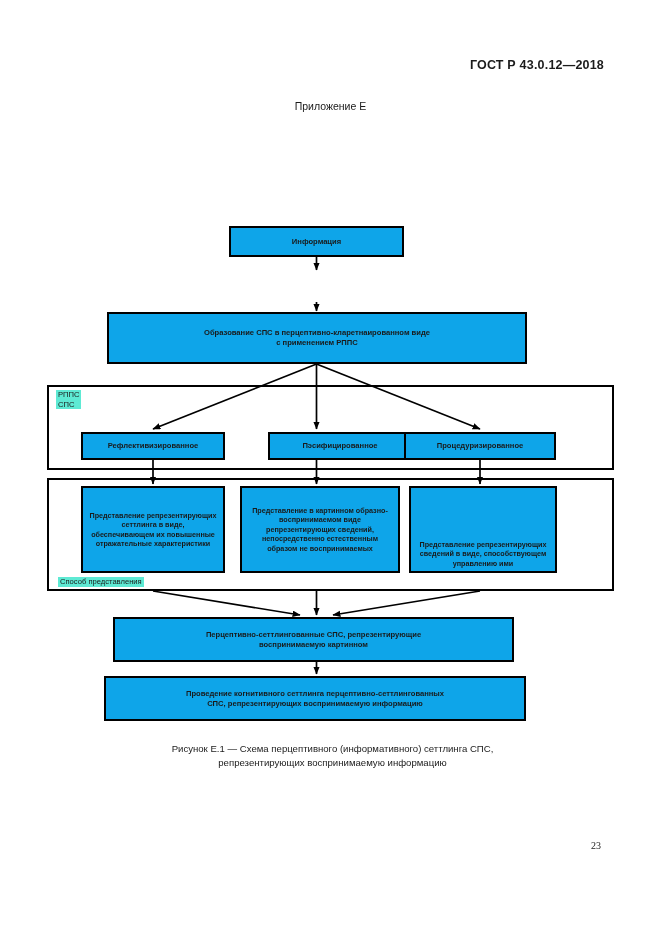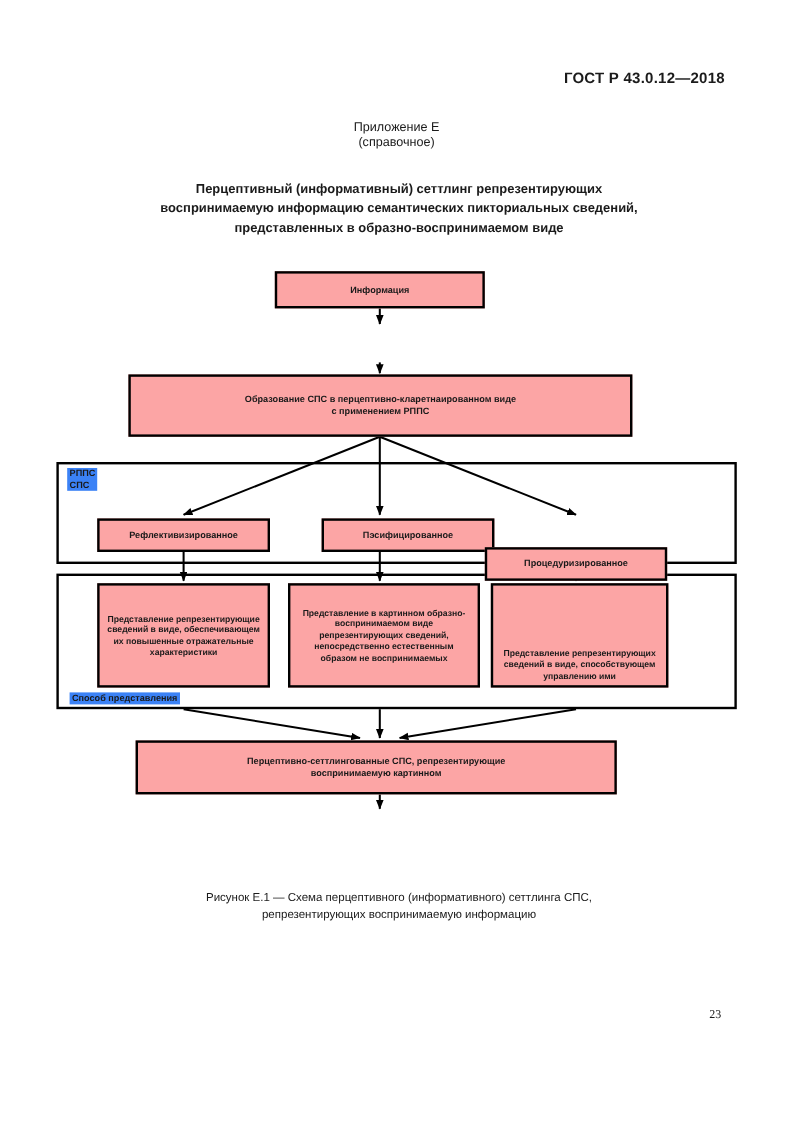--- a/index.html
+++ b/index.html
@@ -32,56 +32,56 @@
     position:absolute;left:60px;width:545px;top:150px;
     text-align:center;font-size:10.8px;font-weight:700;line-height:16px;
   }
 
   
   .diagram{position:absolute;left:0;top:0;width:661px;height:935px;}
   .svg-layer{position:absolute;left:0;top:0;width:661px;height:935px;}
 
   .node{
     position:absolute;
-    background:#fca5a5;
+    background:#0ea5e9;
     border:2px solid #000000;
     box-sizing:border-box;
     display:flex;align-items:center;justify-content:center;
     text-align:center;
     font-size:7.2px;font-weight:700;line-height:9.4px;
     padding:3px 6px;
     z-index:3;
   }
   .node.lg{font-size:7.6px;line-height:10px;}
 
   .group{
     position:absolute;
     background:transparent;
     border:2px solid #000000;
     box-sizing:border-box;
     z-index:1;
   }
   .group-label{
     position:absolute;
-    font-size:7.6px;font-weight:700;line-height:9.5px;
+    font-size:7.6px;font-weight:400;line-height:9.5px;
     z-index:4;white-space:pre-line;
-    background:#3b82f6;padding:0 2px;
+    background:#5eead4;padding:0 2px;
   }
 
   
   #n-information{left:229px;top:226px;width:175px;height:31px;}
   #n-sps-repr{left:126px;top:271px;width:382px;height:31px;}
   #n-obrazovanie{left:107px;top:312px;width:420px;height:52px;}
 
   #grp-rpps{left:47px;top:385px;width:567px;height:85px;}
   #lbl-rpps{left:56px;top:390px;}
 
   #n-reflekt{left:81px;top:432px;width:144px;height:28px;}
   #n-pesific{left:240px;top:432px;width:144px;height:28px;margin-left:28px;}
-  #n-procedur{left:404px;top:432px;width:152px;height:28px;margin-top:24px;}
+  #n-procedur{left:404px;top:432px;width:152px;height:28px;}
 
   #grp-sposob{left:47px;top:478px;width:567px;height:113px;}
   #lbl-sposob{left:58px;top:577px;}
 
   #n-predst-otraz{left:81px;top:486px;width:144px;height:87px;}
   #n-predst-kartin{left:240px;top:486px;width:160px;height:87px;}
   #n-predst-uprav{left:409px;top:486px;width:148px;height:87px;align-items:flex-end;}
 
   #n-percept-settl{left:113px;top:617px;width:401px;height:45px;}
   #n-kognit-settl{left:104px;top:676px;width:422px;height:45px;}
@@ -100,28 +100,22 @@
 </style>
 </head>
 <body>
 
 <div class="page">
 
   <div class="std-header">ГОСТ Р 43.0.12—2018</div>
 
   <div class="appendix">
     <div>Приложение Е</div>
-    <div>(справочное)</div>
   </div>
 
-  <div class="doc-title">
-    <div>Перцептивный (информативный) сеттлинг репрезентирующих</div>
-    <div>воспринимаемую информацию семантических пикториальных сведений,</div>
-    <div>представленных в образно-воспринимаемом виде</div>
-  </div>
 
   <div class="diagram">
 
     <svg class="svg-layer" viewBox="0 0 661 935">
       <defs>
         <marker id="arrowhead" markerWidth="9" markerHeight="9" refX="7.4" refY="3.2" orient="auto" markerUnits="userSpaceOnUse">
           <path d="M0,0 L8,3.2 L0,6.4 z" fill="#000000"></path>
         </marker>
       </defs>
       <g stroke="#000000" stroke-width="1.7" fill="none" marker-end="url(#arrowhead)">
@@ -171,38 +165,44 @@
 
     <div class="node lg" id="n-pesific">
       <span>Пэсифицированное</span>
     </div>
 
     <div class="node lg" id="n-procedur">
       <span>Процедуризированное</span>
     </div>
 
     <div class="node" id="n-predst-otraz">
-      <span>Представление репрезентирующие сведений в виде, обеспечивающем их повышенные отражательные характеристики</span>
+      <span>Представление репрезентирующих сеттлинга в виде, обеспечивающем их повышенные отражательные характеристики</span>
     </div>
 
     <div class="node" id="n-predst-kartin">
       <span>Представление в картинном образно-воспринимаемом виде репрезентирующих сведений, непосредственно естественным образом не воспринимаемых</span>
     </div>
 
     <div class="node" id="n-predst-uprav">
       <span>Представление репрезентирующих сведений в виде, способствующем управлению ими</span>
     </div>
 
     <div class="node lg" id="n-percept-settl">
       <span>
         <span>Перцептивно-сеттлингованные СПС, репрезентирующие</span><br>
         <span>воспринимаемую картинном</span>
       </span>
     </div>
 
+    <div class="node lg" id="n-kognit-settl">
+      <span>
+        <span>Проведение когнитивного сеттлинга перцептивно-сеттлингованных</span><br>
+        <span>СПС, репрезентирующих воспринимаемую информацию</span>
+      </span>
+    </div>
 
   </div>
 
   <div class="fig-caption">
     <div>Рисунок Е.1 — Схема перцептивного (информативного) сеттлинга СПС,</div>
     <div>репрезентирующих воспринимаемую информацию</div>
   </div>
 
   <div class="page-number">23</div>
 

